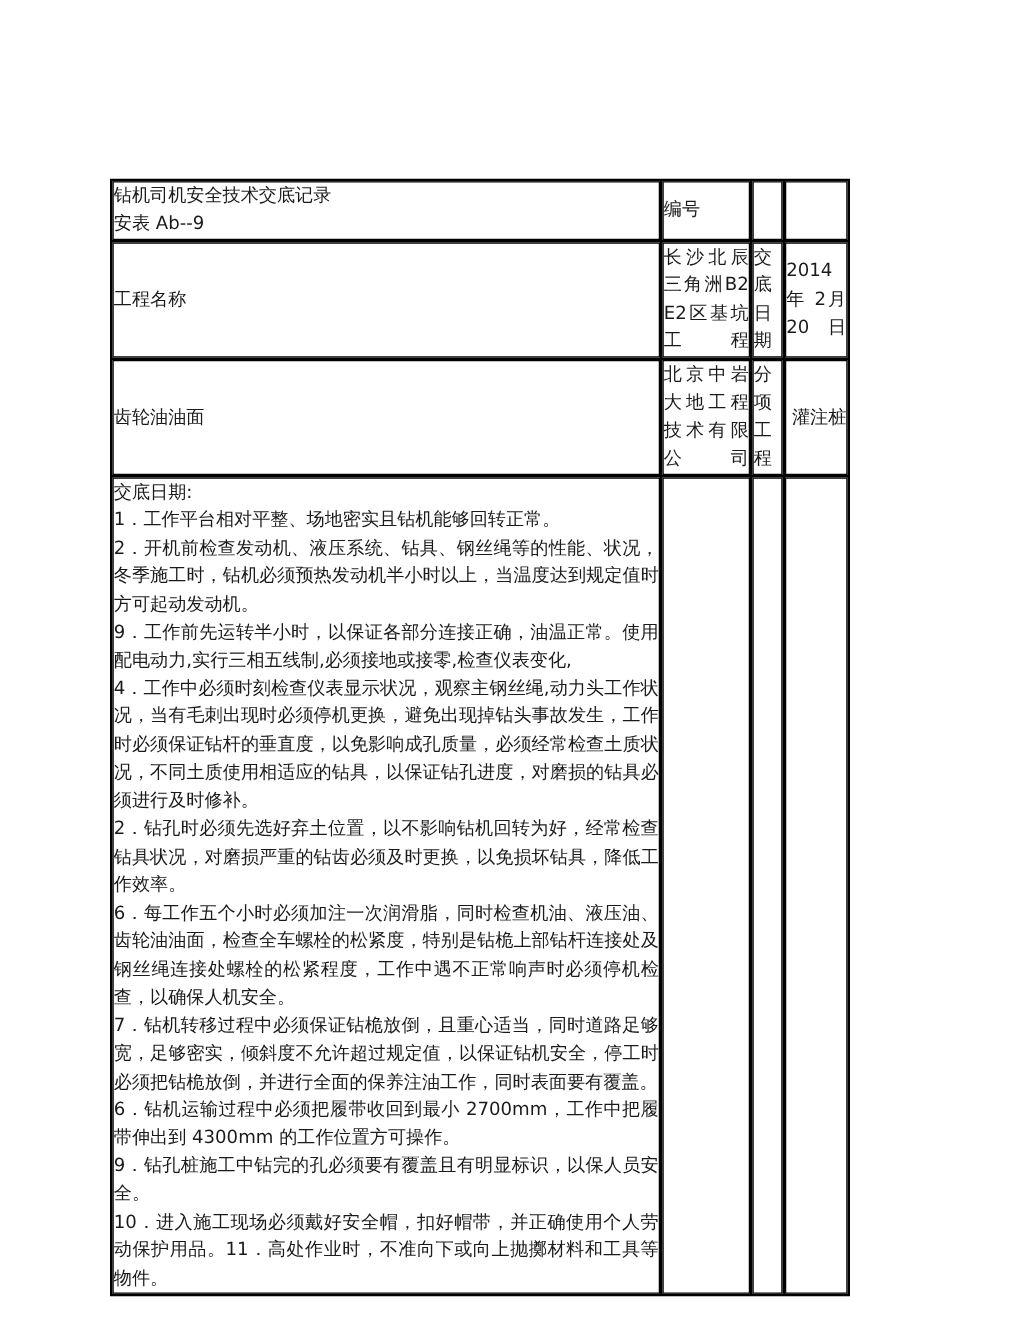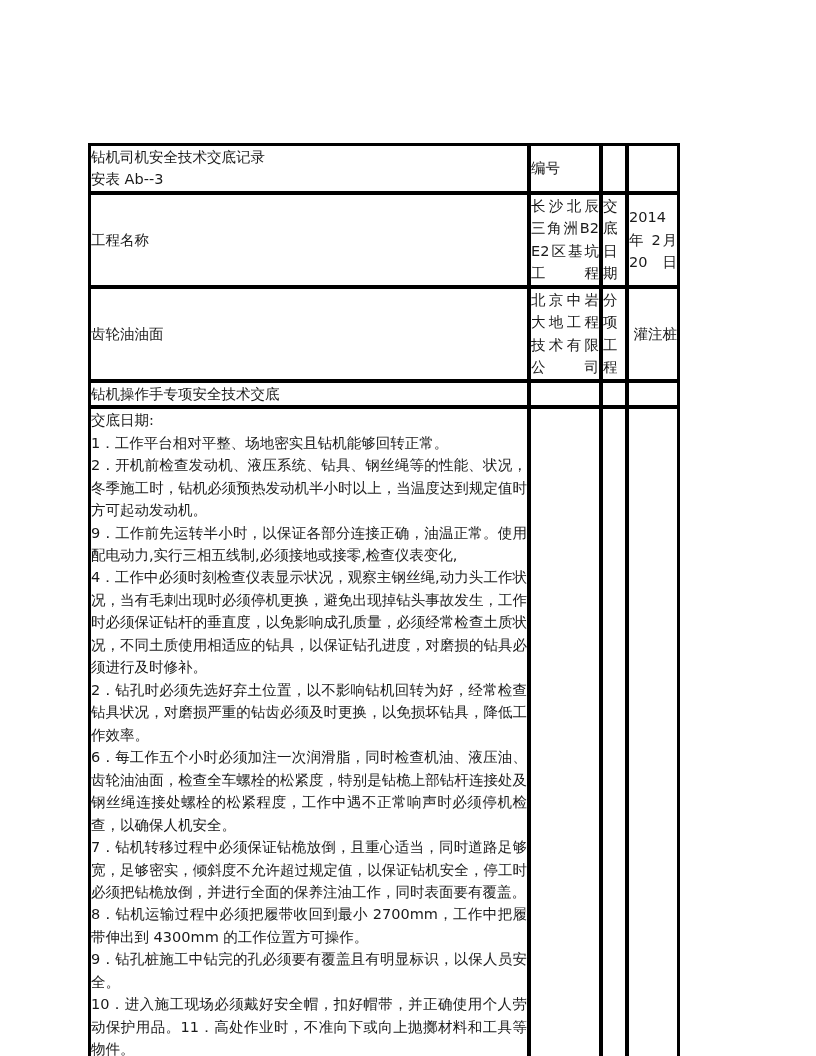--- a/index.html
+++ b/index.html
@@ -143,21 +143,21 @@
       <col class="c-main">
       <col class="c-org">
       <col class="c-lbl">
       <col class="c-val">
     </colgroup>
     <tbody>
 
       <tr>
         <td class="title-cell">
           <span class="title-line1">钻机司机安全技术交底记录</span>
-          <span class="title-line2">安表 Ab--3</span>
+          <span class="title-line2">安表 Ab--9</span>
         </td>
         <td class="cell-pad">
           <span>编号</span>
         </td>
         <td class="cell-pad">
           <span></span>
         </td>
         <td class="cell-pad">
           <span></span>
         </td>
@@ -186,47 +186,33 @@
           <span>北京中岩大地工程技术有限公司</span>
         </td>
         <td class="vlabel-cell">
           <span>分项工程</span>
         </td>
         <td class="center-cell">
           <span>灌注桩</span>
         </td>
       </tr>
 
-      <tr>
-        <td class="section-cell">
-          <span>钻机操作手专项安全技术交底</span>
-        </td>
-        <td class="section-cell blank-cell">
-          <span></span>
-        </td>
-        <td class="section-cell blank-cell">
-          <span></span>
-        </td>
-        <td class="section-cell blank-cell">
-          <span></span>
-        </td>
-      </tr>
 
       <tr>
         <td class="content-cell">
           <span class="ci-head">交底日期:</span>
           <div>
             <p>1．工作平台相对平整、场地密实且钻机能够回转正常。</p>
             <p>2．开机前检查发动机、液压系统、钻具、钢丝绳等的性能、状况，冬季施工时，钻机必须预热发动机半小时以上，当温度达到规定值时方可起动发动机。</p>
             <p>9．工作前先运转半小时，以保证各部分连接正确，油温正常。使用配电动力,实行三相五线制,必须接地或接零,检查仪表变化,</p>
             <p>4．工作中必须时刻检查仪表显示状况，观察主钢丝绳,动力头工作状况，当有毛刺出现时必须停机更换，避免出现掉钻头事故发生，工作时必须保证钻杆的垂直度，以免影响成孔质量，必须经常检查土质状况，不同土质使用相适应的钻具，以保证钻孔进度，对磨损的钻具必须进行及时修补。</p>
             <p>2．钻孔时必须先选好弃土位置，以不影响钻机回转为好，经常检查钻具状况，对磨损严重的钻齿必须及时更换，以免损坏钻具，降低工作效率。</p>
             <p>6．每工作五个小时必须加注一次润滑脂，同时检查机油、液压油、齿轮油油面，检查全车螺栓的松紧度，特别是钻桅上部钻杆连接处及钢丝绳连接处螺栓的松紧程度，工作中遇不正常响声时必须停机检查，以确保人机安全。</p>
             <p>7．钻机转移过程中必须保证钻桅放倒，且重心适当，同时道路足够宽，足够密实，倾斜度不允许超过规定值，以保证钻机安全，停工时必须把钻桅放倒，并进行全面的保养注油工作，同时表面要有覆盖。</p>
-            <p>8．钻机运输过程中必须把履带收回到最小 2700mm，工作中把履带伸出到 4300mm 的工作位置方可操作。</p>
+            <p>6．钻机运输过程中必须把履带收回到最小 2700mm，工作中把履带伸出到 4300mm 的工作位置方可操作。</p>
             <p>9．钻孔桩施工中钻完的孔必须要有覆盖且有明显标识，以保人员安全。</p>
             <p>10．进入施工现场必须戴好安全帽，扣好帽带，并正确使用个人劳动保护用品。11．高处作业时，不准向下或向上抛擲材料和工具等物件。</p>
 
           </div>
         </td>
         <td class="blank-cell">
           <span></span>
         </td>
         <td class="blank-cell">
           <span></span>

